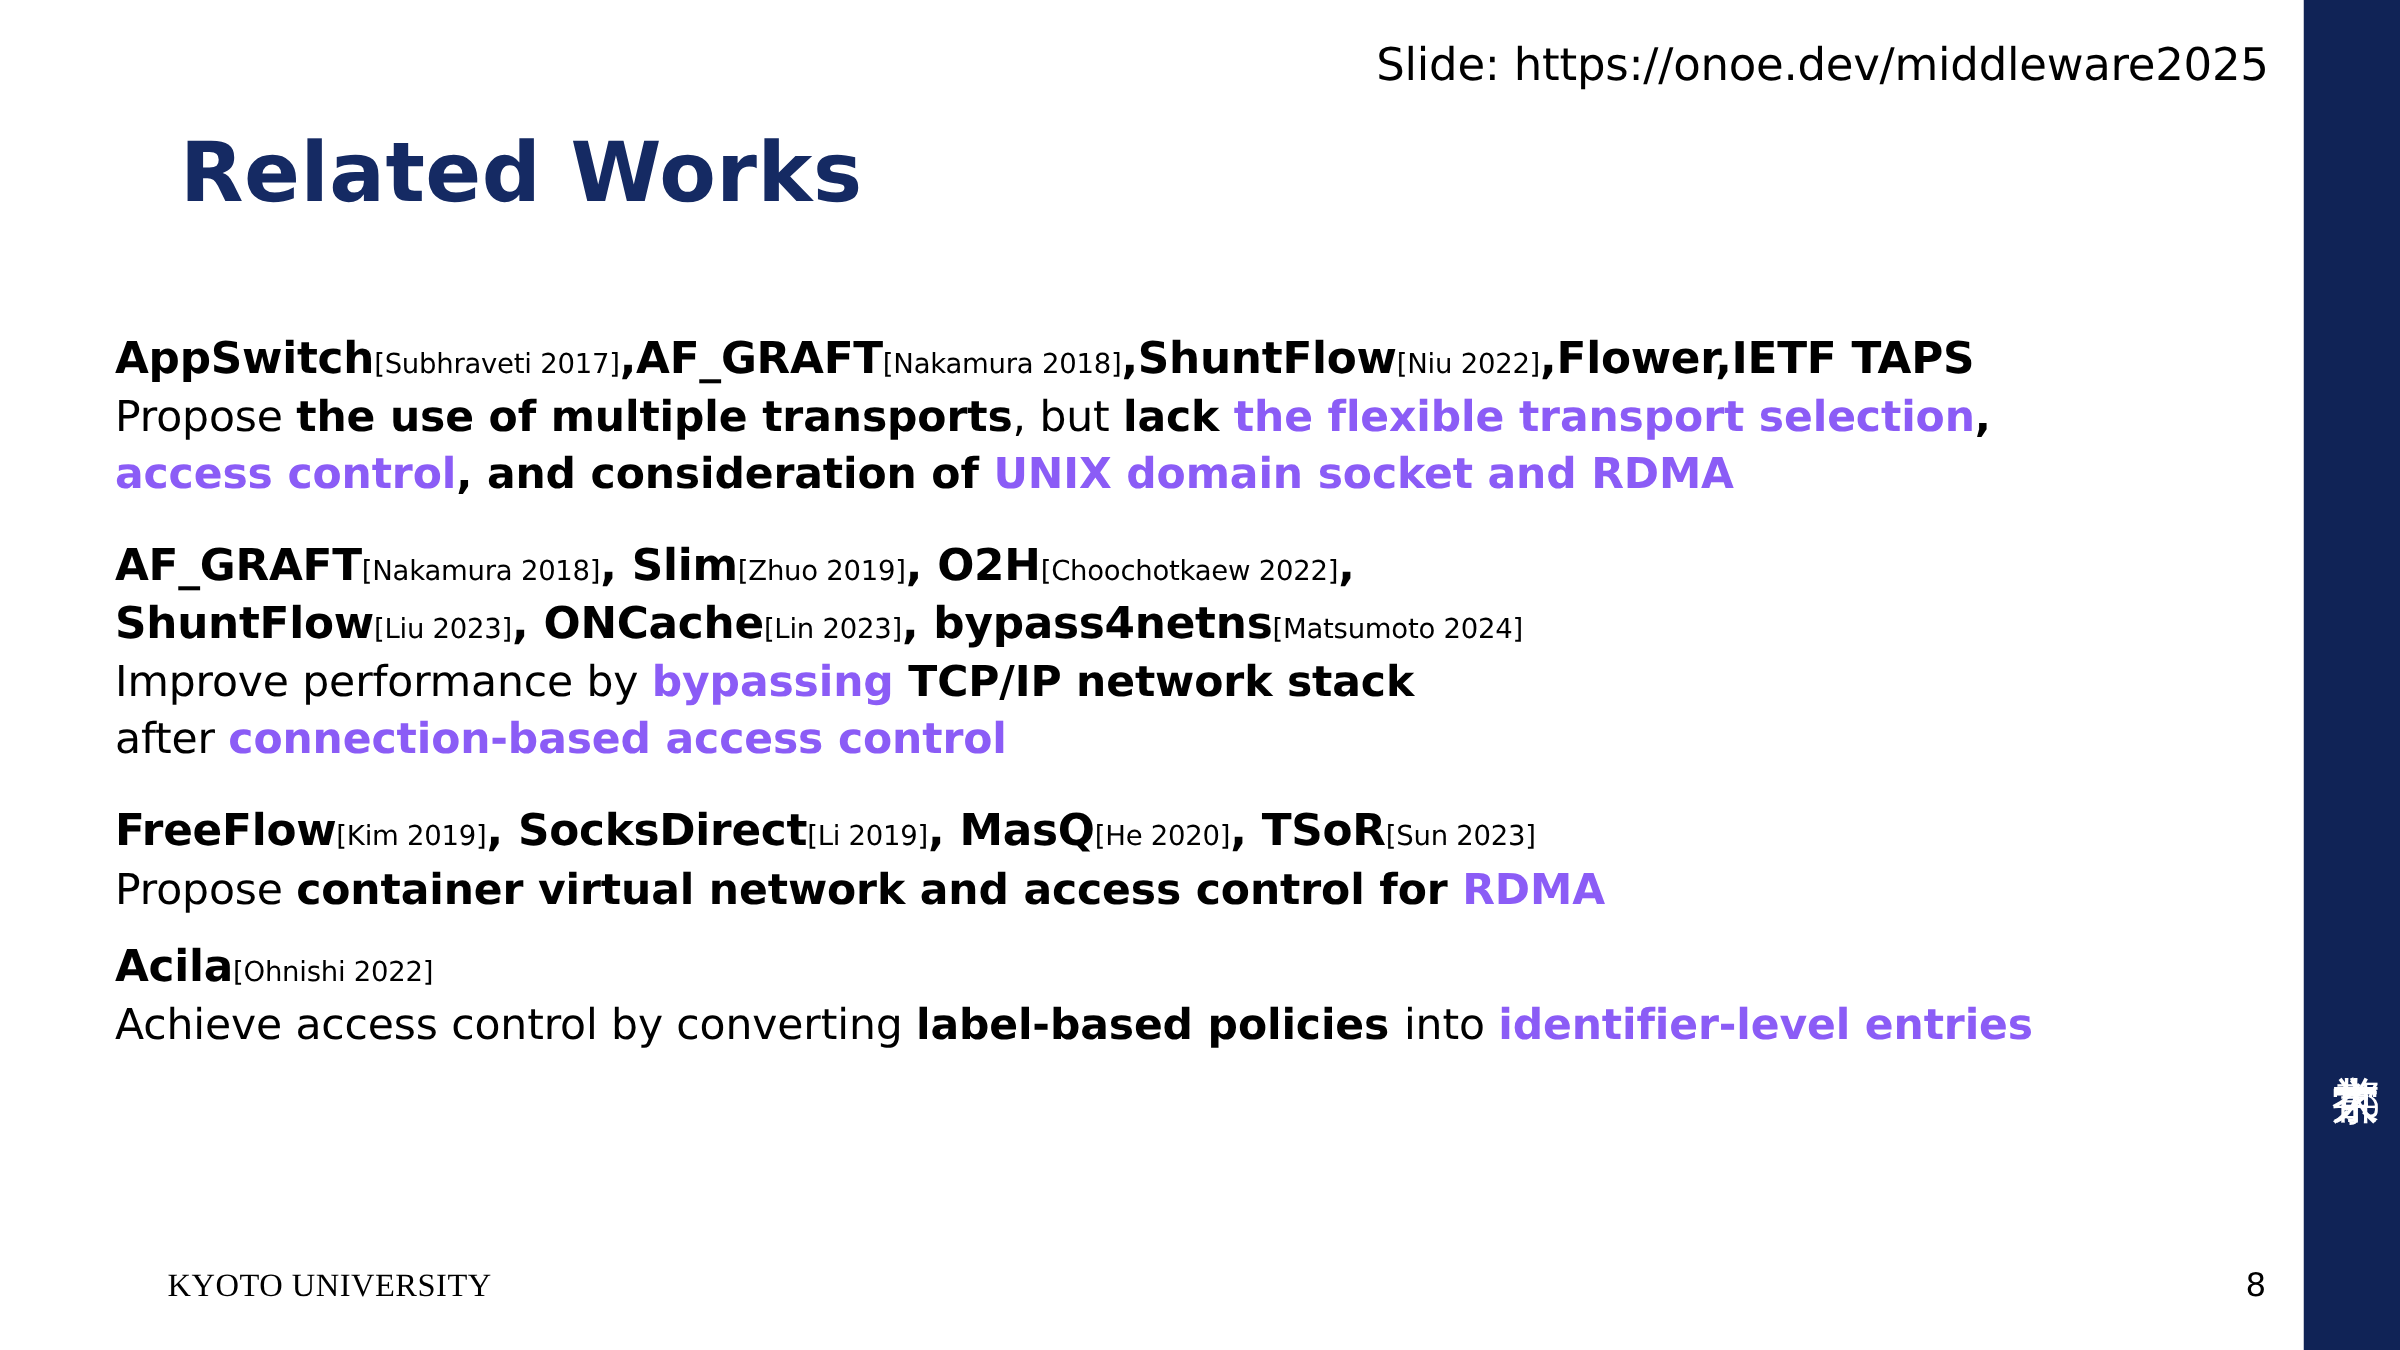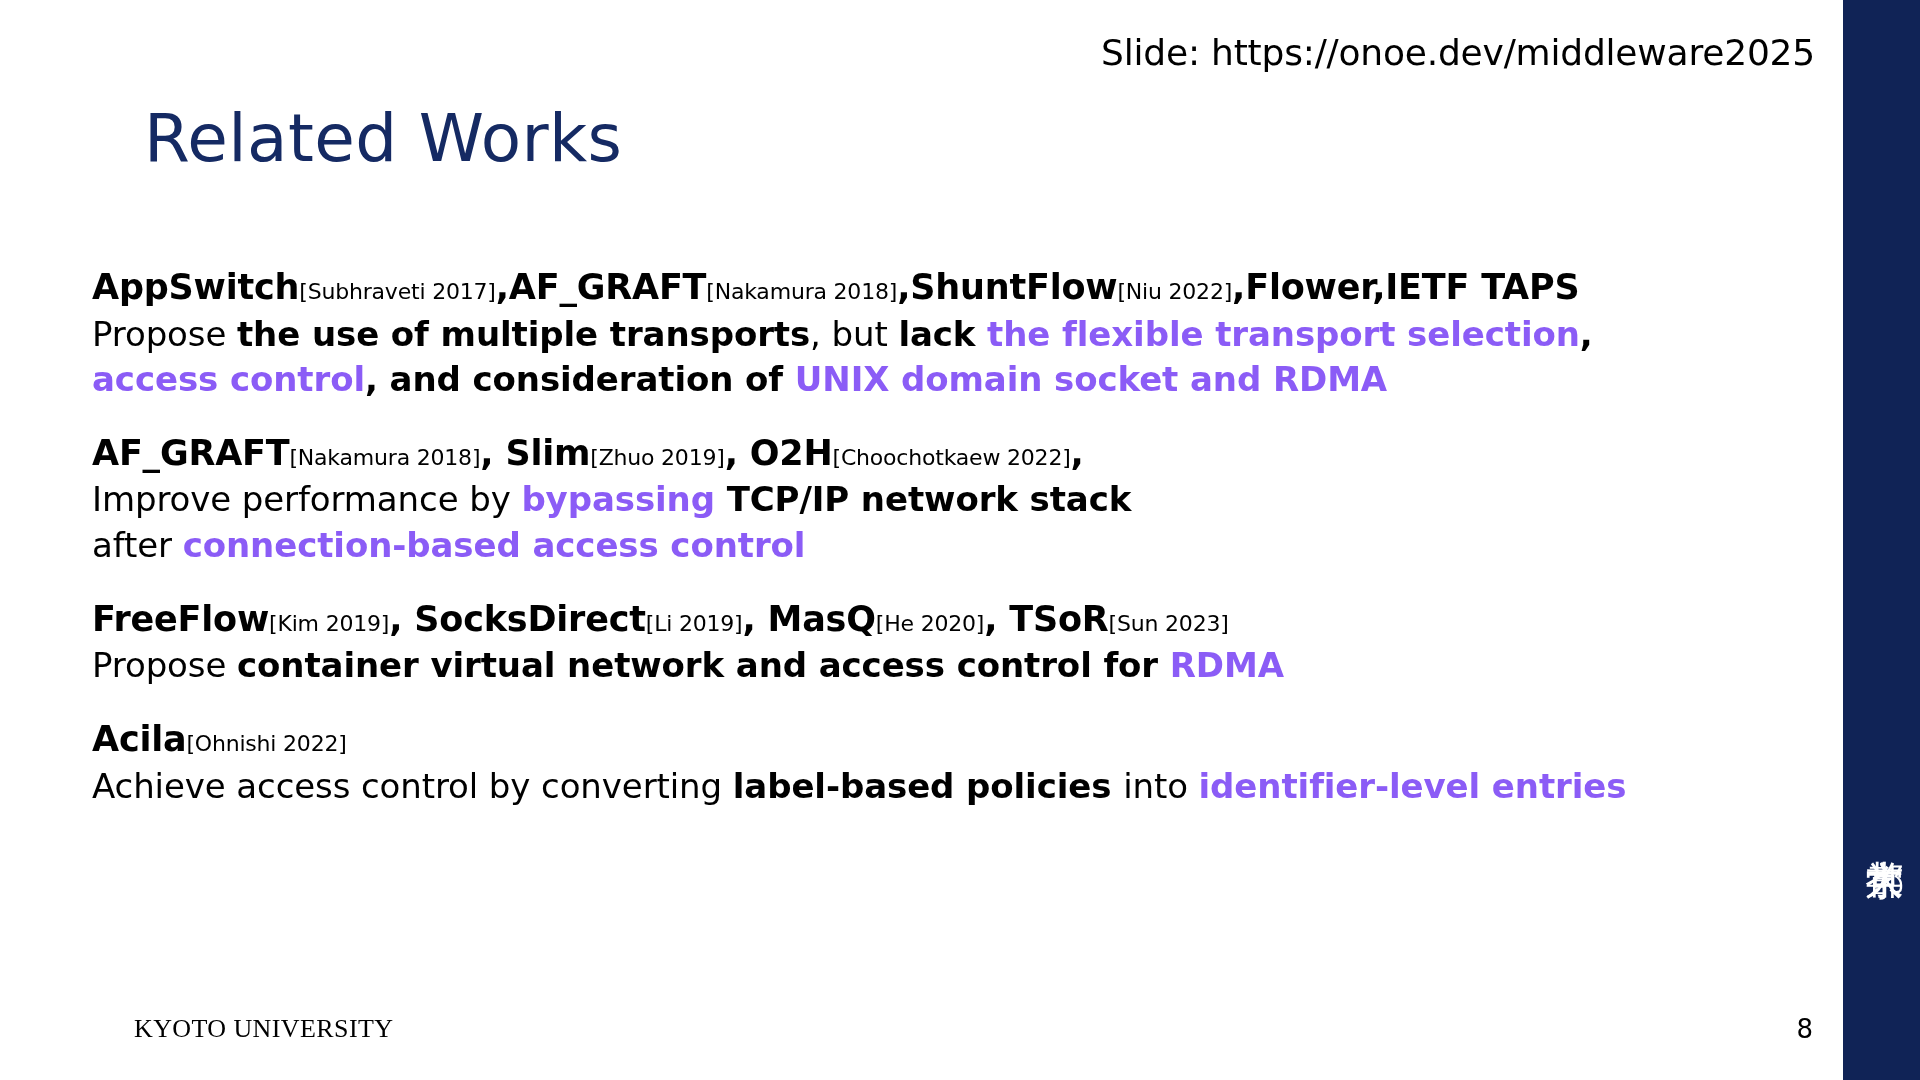--- a/index.html
+++ b/index.html
@@ -52,21 +52,21 @@
     letter-spacing: -0.2px;
     white-space: nowrap;
   }
 
   
   #page-title {
     position: absolute;
     left: 144px;
     top: 100px;
     font-size: 66px;
-    font-weight: normal;
+    font-weight: bold;
     color: #152A63;
     letter-spacing: 0.4px;
     white-space: nowrap;
   }
 
   
   #body-content {
     position: absolute;
     left: 92px;
     top: 265px;
@@ -90,21 +90,21 @@
   .rb  { color: #8b5cf6; font-weight: bold; }
   .cite {
     font-size: 22px;
     font-weight: normal;
     letter-spacing: -0.2px;
   }
 
   
   #block-0 { margin-bottom: 30px; }
   #block-1 { margin-bottom: 30px; }
-  #block-2 { margin-bottom: 30px; }
+  #block-2 { margin-bottom: 18px; }
 
   .block .line + .line { margin-top: 1px; }
 
   
   #footer-org {
     position: absolute;
     left: 134px;
     bottom: 36px;
     font-family: Liberation Serif, serif;
     font-size: 26px;
@@ -132,20 +132,21 @@
 
 <div id="body-content">
 
 <div class="block" id="block-0">
       <div class="line hd"><span>AppSwitch</span><span class="cite">[Subhraveti 2017]</span><span>,</span><span>AF_GRAFT</span><span class="cite">[Nakamura 2018]</span><span>,</span><span>ShuntFlow</span><span class="cite">[Niu 2022]</span><span>,</span><span>Flower,IETF TAPS</span></div>
       <div class="line"><span>Propose </span><span class="b">the use of multiple transports</span><span>, but </span><span class="b">lack </span><span class="rb">the flexible transport selection</span><span class="b">,</span></div>
       <div class="line"><span class="rb">access control</span><span class="b">, and consideration of </span><span class="rb">UNIX domain socket and RDMA</span></div>
     </div>
     <div class="block" id="block-1">
       <div class="line hd"><span>AF_GRAFT</span><span class="cite">[Nakamura 2018]</span><span>, </span><span>Slim</span><span class="cite">[Zhuo 2019]</span><span>, </span><span>O2H</span><span class="cite">[Choochotkaew 2022]</span><span>,</span></div>
+      <div class="line hd"><span>ShuntFlow</span><span class="cite">[Liu 2023]</span><span>, </span><span>ONCache</span><span class="cite">[Lin 2023]</span><span>, </span><span>bypass4netns</span><span class="cite">[Matsumoto 2024]</span></div>
       <div class="line"><span>Improve performance by </span><span class="rb">bypassing </span><span class="b">TCP/IP network stack</span></div>
       <div class="line"><span>after </span><span class="rb">connection-based access control</span></div>
     </div>
     <div class="block" id="block-2">
       <div class="line hd"><span>FreeFlow</span><span class="cite">[Kim 2019]</span><span>, </span><span>SocksDirect</span><span class="cite">[Li 2019]</span><span>, </span><span>MasQ</span><span class="cite">[He 2020]</span><span>, </span><span>TSoR</span><span class="cite">[Sun 2023]</span></div>
       <div class="line"><span>Propose </span><span class="b">container virtual network and access control for </span><span class="rb">RDMA</span></div>
     </div>
     <div class="block" id="block-3">
       <div class="line hd"><span>Acila</span><span class="cite">[Ohnishi 2022]</span></div>
       <div class="line"><span>Achieve access control by converting </span><span class="b">label-based policies </span><span>into </span><span class="rb">identifier-level entries</span></div>

